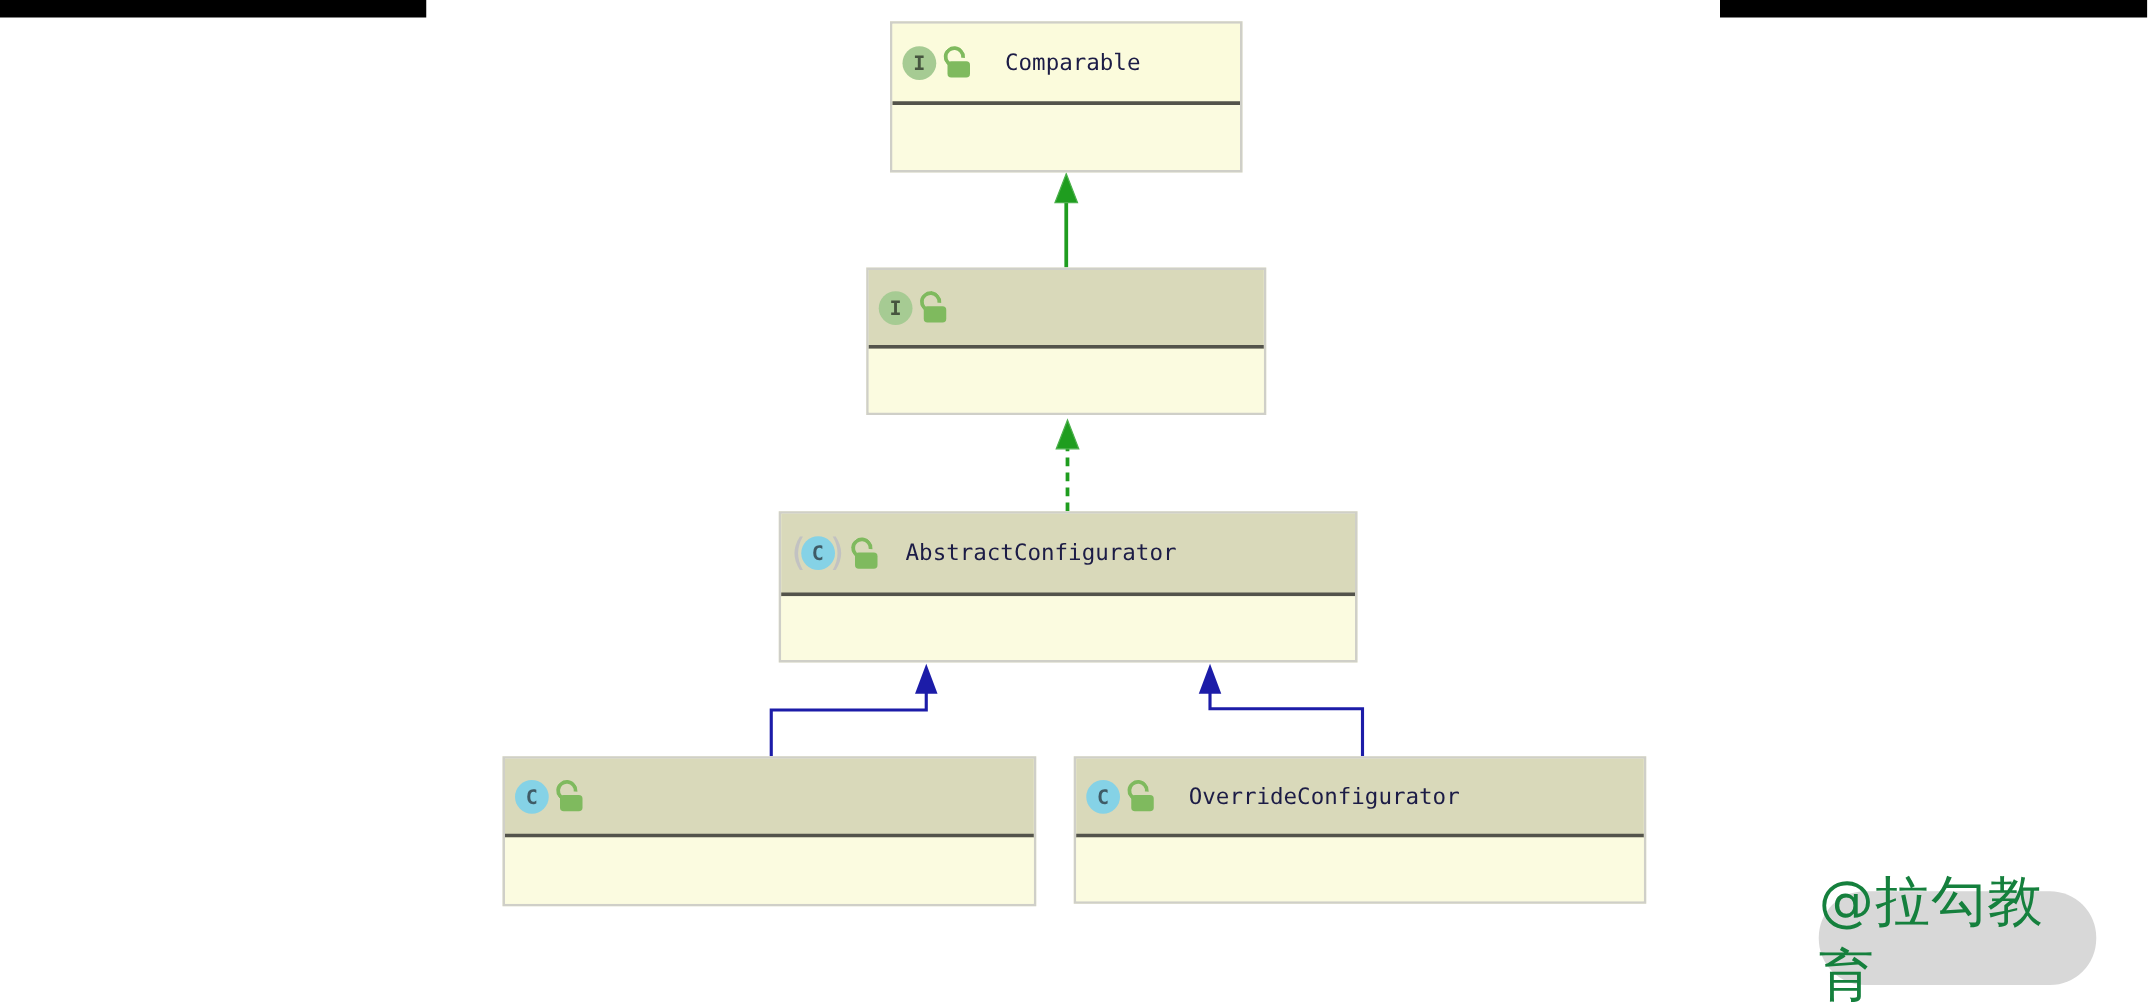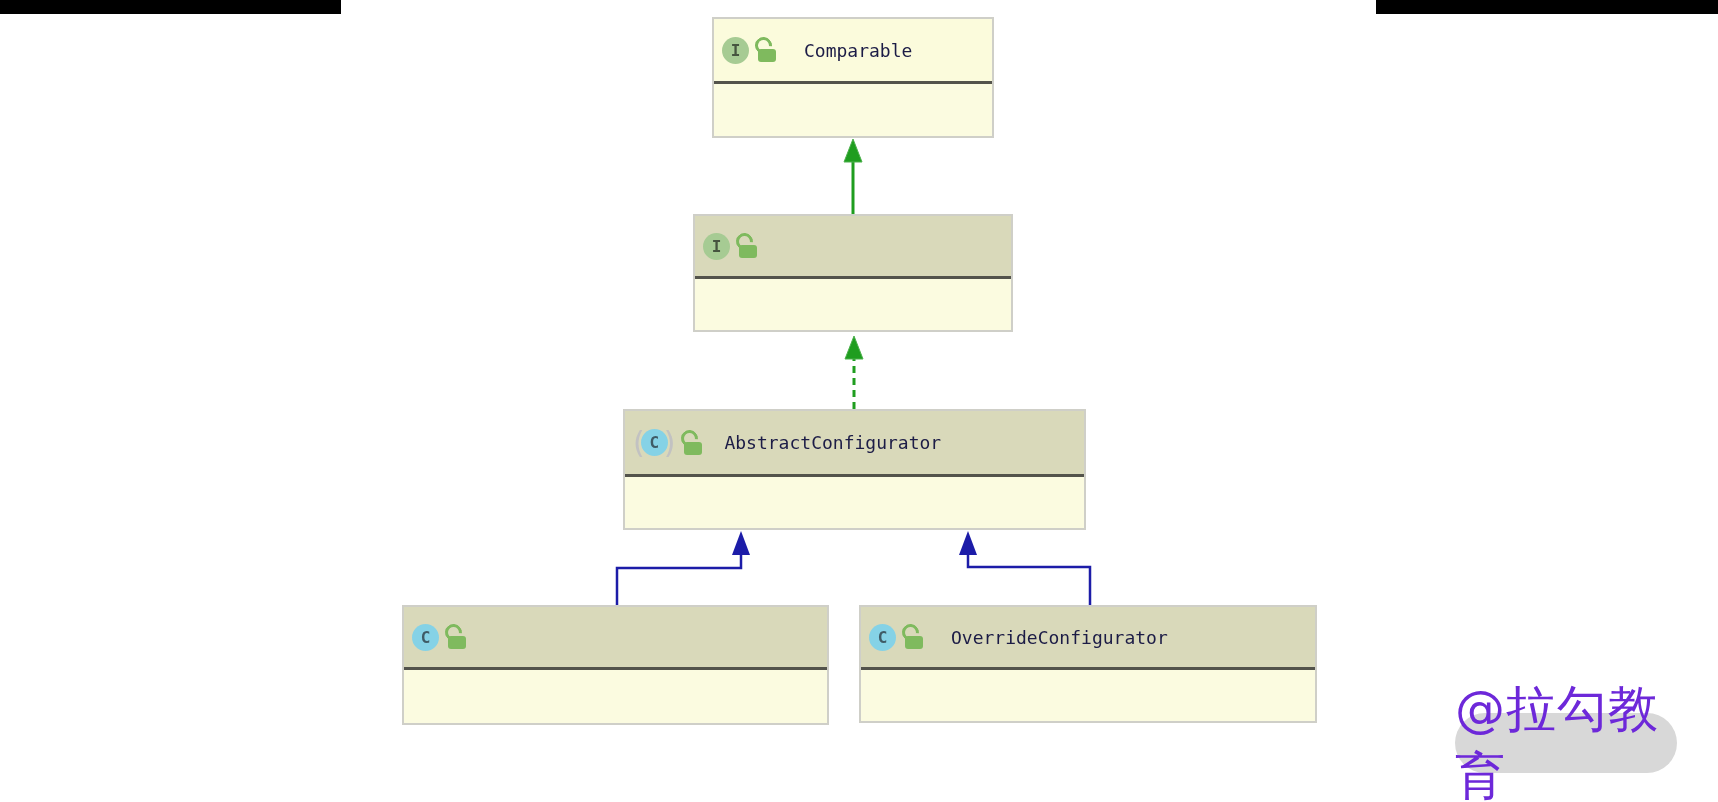--- a/index.html
+++ b/index.html
@@ -87,26 +87,26 @@
   .stroke-green { stroke: #1f9d1f; stroke-width: 3; fill: none; }
   .stroke-green.dashed { stroke-dasharray: 7 5; }
   .fill-green { fill: #1f9d1f; stroke: #4cb04c; stroke-width: 1; }
   .stroke-blue { stroke: #1c1ca8; stroke-width: 2.5; fill: none; }
   .fill-blue { fill: #1c1ca8; }
 
   
   .watermark {
     position: absolute;
     left: 1455px; top: 713px;
-    width: 222px; height: 60px;
+    width: 222px; height: 75px;
     background: #d8d8d8;
     border-radius: 37px;
     display: flex; align-items: center; justify-content: center;
-    color: #6d28d9;
-    font-size: 50px;
+    color: #15803d;
+    font-size: 44px;
     font-family: "DejaVu Sans", "Liberation Sans", sans-serif;
     letter-spacing: 1px;
   }
 </style>
 </head>
 <body>
 
 <div class="stage">
 
   <div class="bar bar-left"></div>

